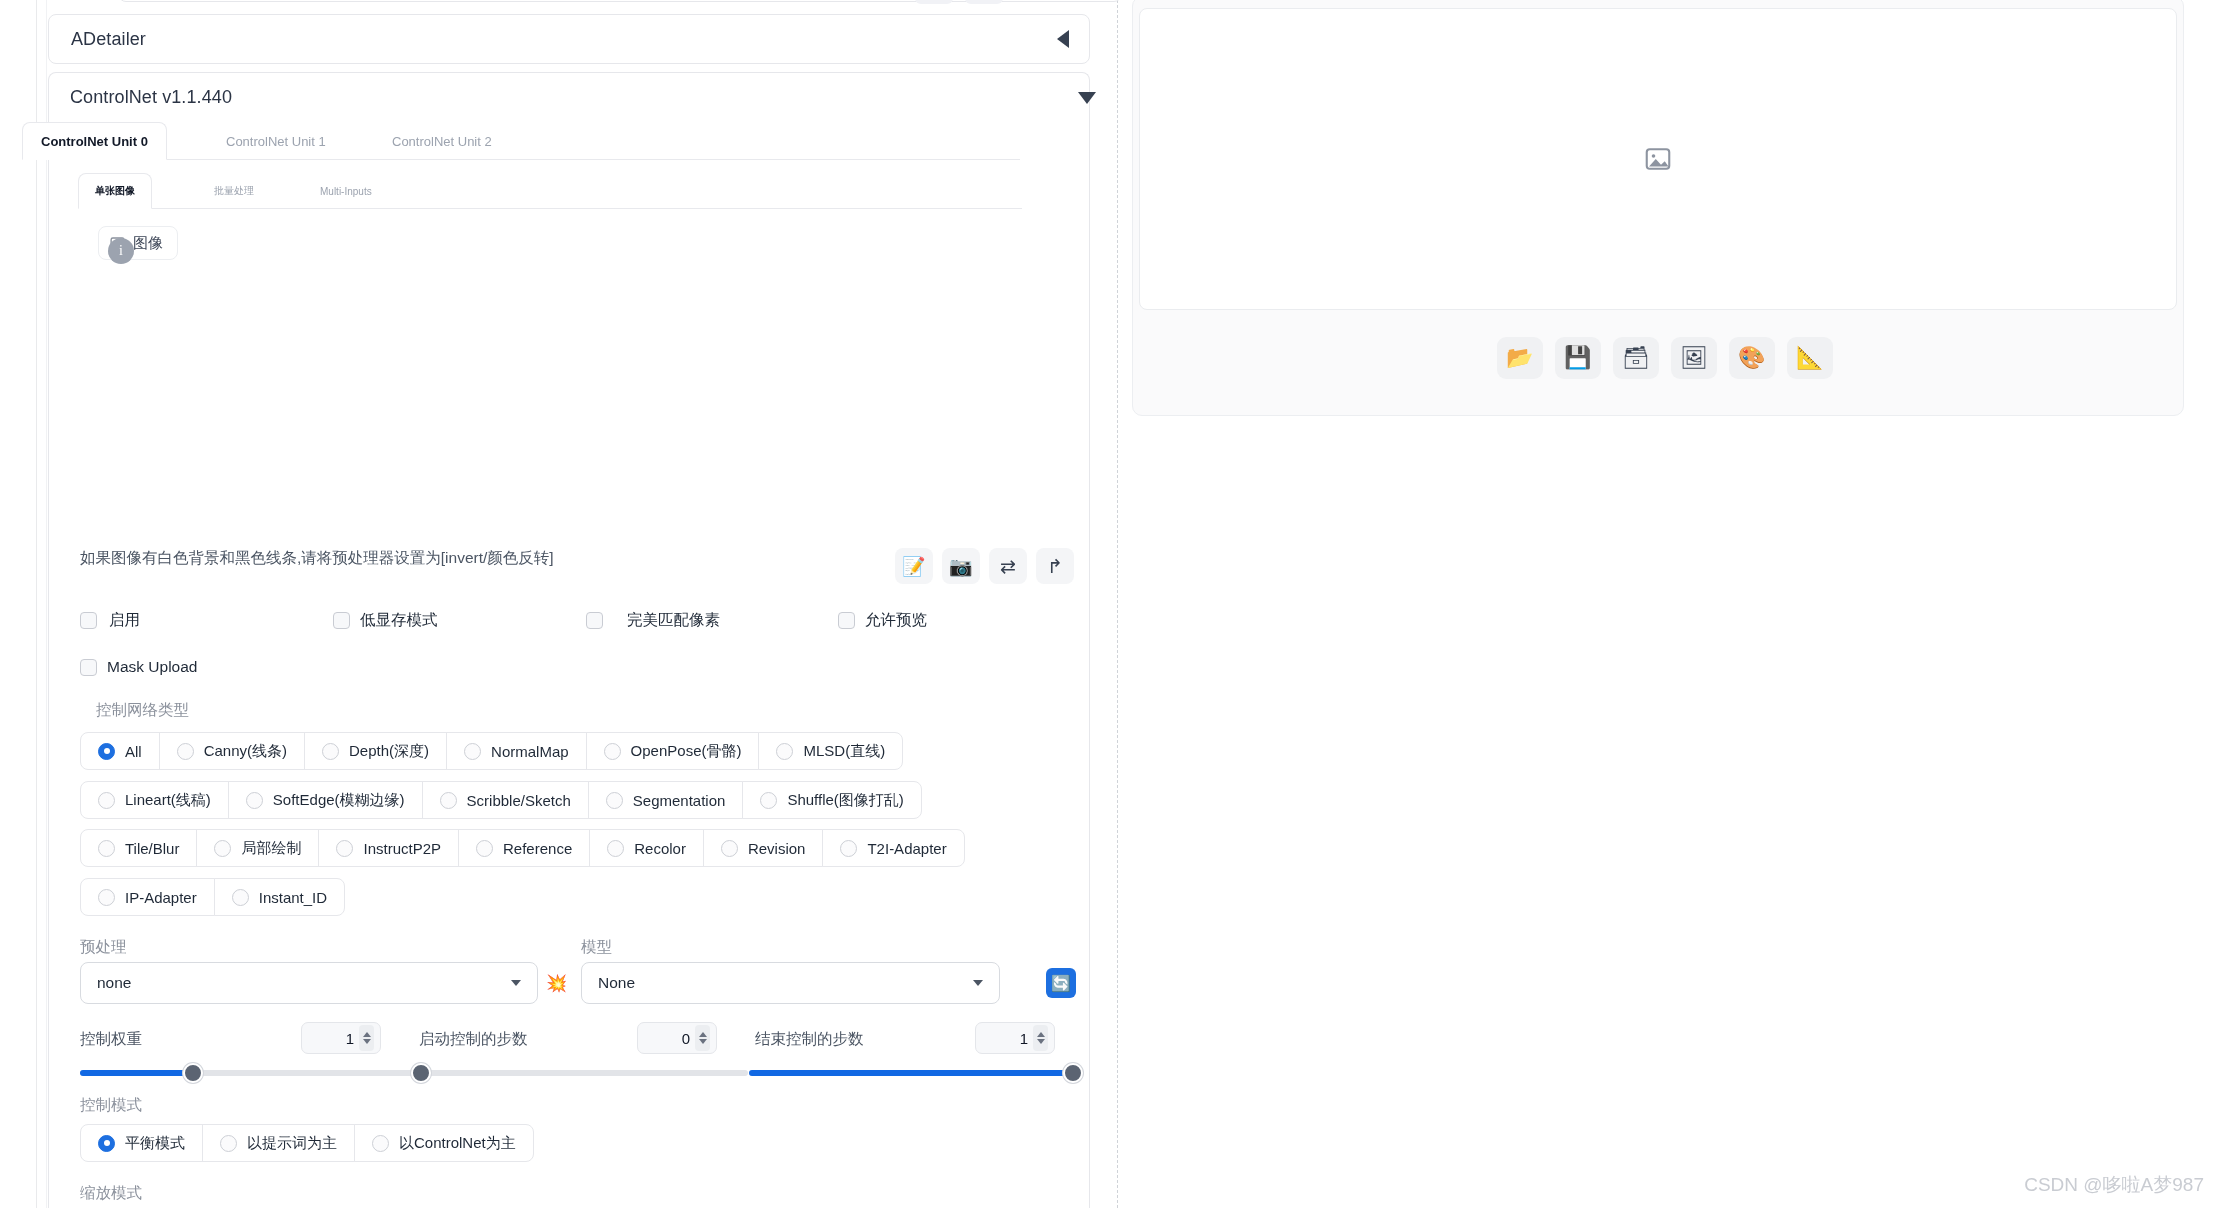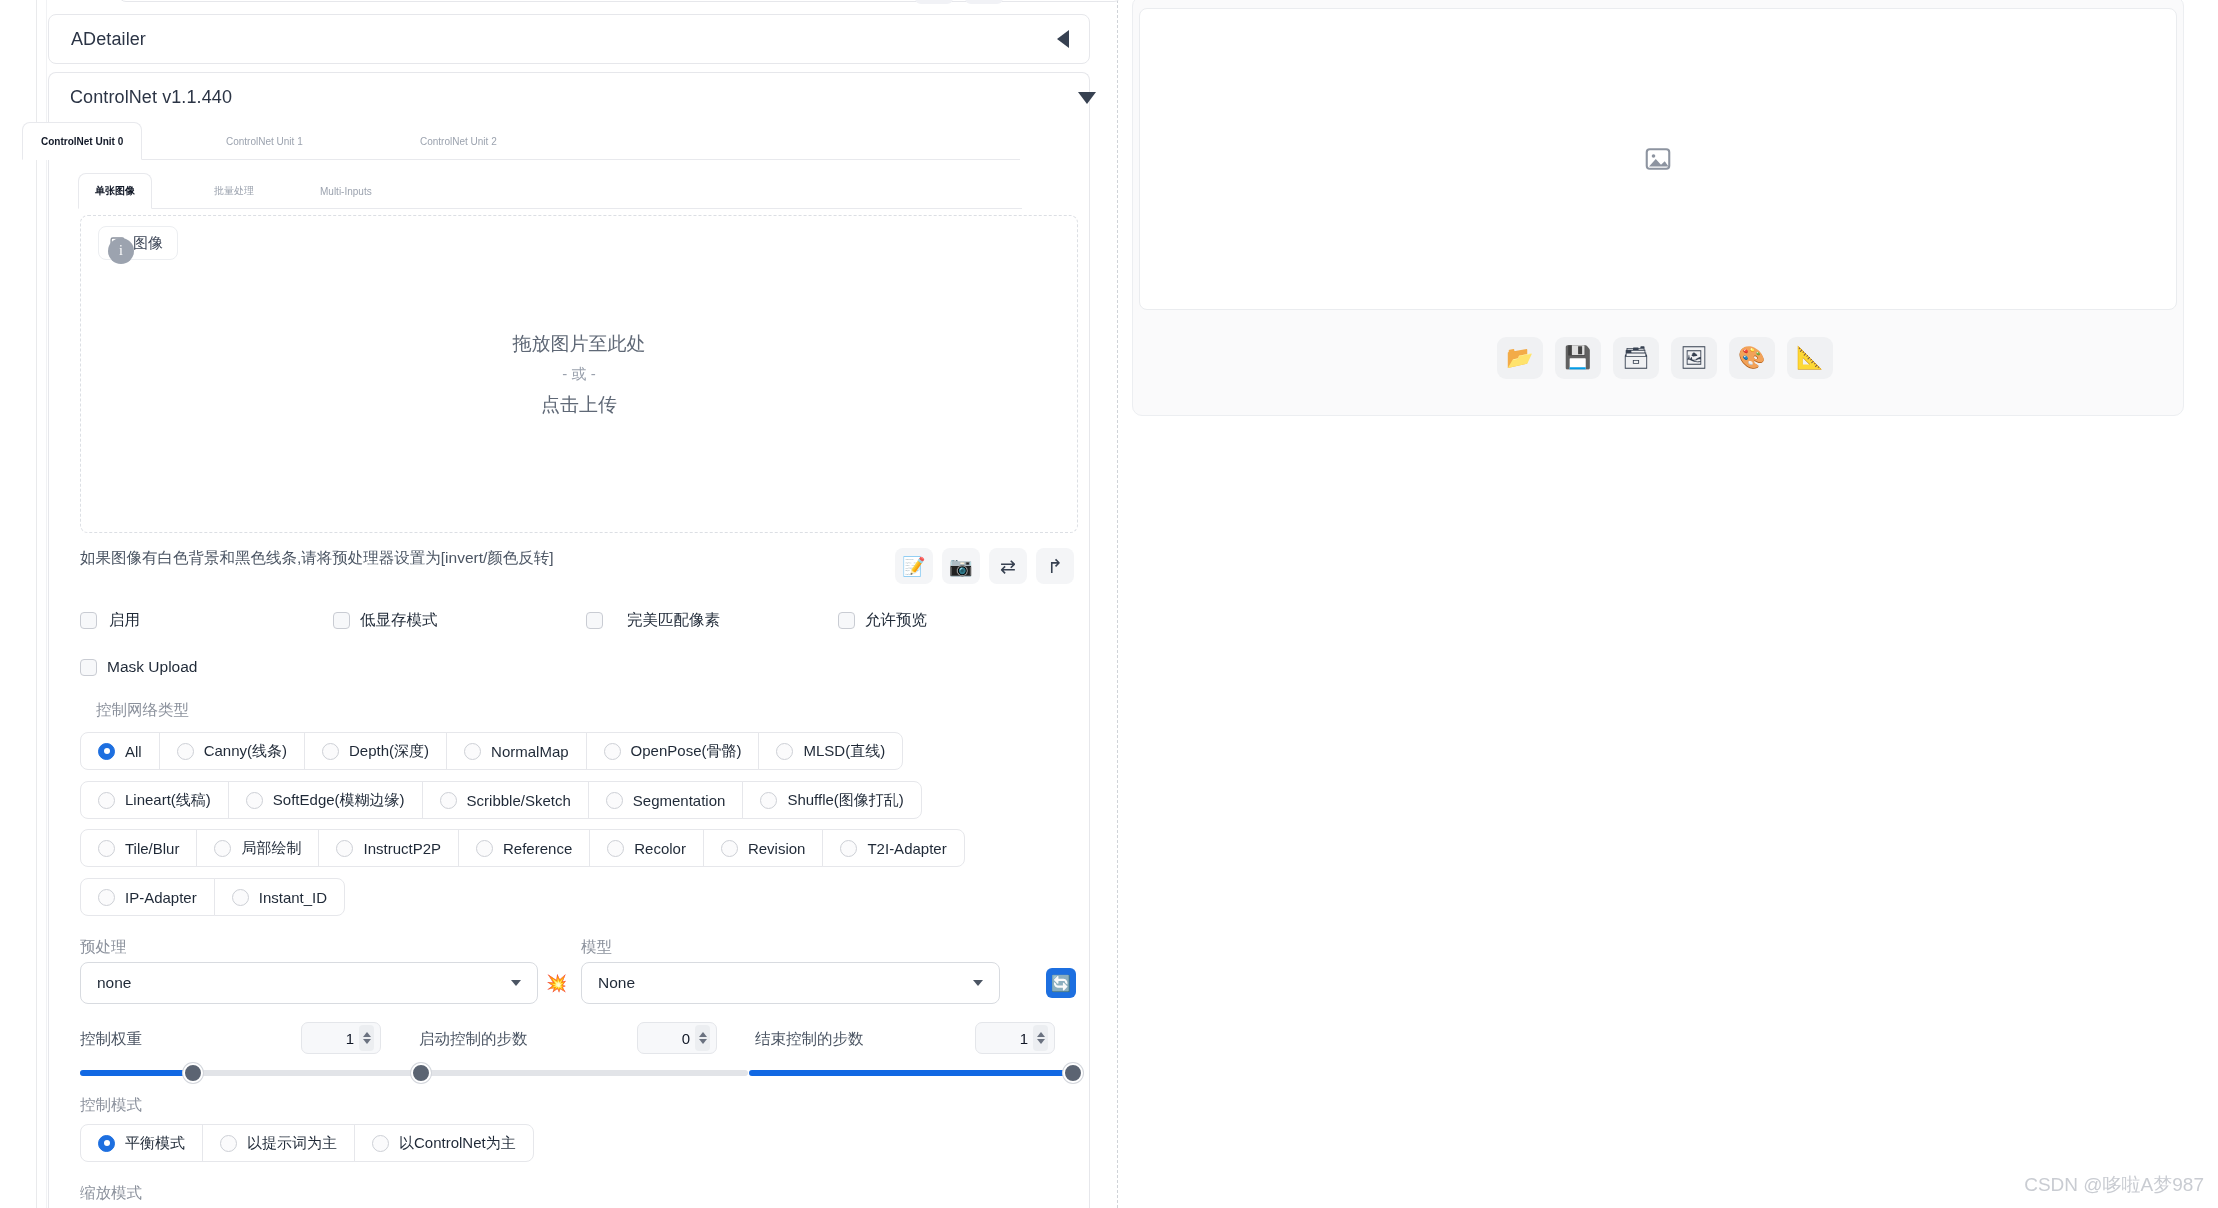--- a/index.html
+++ b/index.html
@@ -67,21 +67,21 @@
   .cn-header { position:absolute; left:0; top:0; width:100%; height:50px; }
 
   
   .unit-tabs {
     position:absolute; left:22px; top:122px; width:998px; height:38px;
     border-bottom:1px solid #e8e9ed;
   }
   .utab {
     position:absolute; top:0; height:38px; padding:0 18px;
     display:flex; align-items:center; justify-content:center;
-    font-size:10px; color:#9ca3af; white-space:nowrap; cursor:pointer;
+    font-size:13px; color:#9ca3af; white-space:nowrap; cursor:pointer;
   }
   .utab.active {
     color:#111827; font-weight:600;
     background:#fff;
     border:1px solid #e8e9ed; border-bottom:1px solid #fff;
     border-radius:8px 8px 0 0;
   }
 
   
   .img-tabs {
@@ -268,36 +268,29 @@
 
   <div class="panel controlnet">
     <div class="cn-header"></div>
   </div>
   <div class="acc-title" style="left:70px; top:97px;">ControlNet v1.1.440</div>
   <div class="acc-arrow arrow-down" style="left:1078px; top:98px;"></div>
 
   <div class="unit-tabs">
     <div class="utab active" style="left:0px;">ControlNet Unit 0</div>
     <div class="utab" style="left:186px;">ControlNet Unit 1</div>
-    <div class="utab" style="left:380px;">ControlNet Unit 2</div>
+    <div class="utab" style="left:352px;">ControlNet Unit 2</div>
   </div>
 
   <div class="img-tabs">
     <div class="itab active" style="left:0px;">单张图像</div>
     <div class="itab" style="left:120px;">批量处理</div>
     <div class="itab" style="left:226px;">Multi-Inputs</div>
   </div>
 
-  <div class="dropzone">
-    <div class="dz-center">
-      <div class="dz-l1">拖放图片至此处</div>
-      <div class="dz-l2">- 或 -</div>
-      <div class="dz-l3">点击上传</div>
-    </div>
-  </div>
 
   <div class="img-chip">
     <svg width="17" height="17" viewBox="0 0 20 20">
       <rect x="2.5" y="3.5" width="15" height="13" rx="2" fill="none" stroke="#8a919d" stroke-width="1.6"></rect>
       <circle cx="7" cy="8" r="1.3" fill="#8a919d"></circle>
       <path d="M4 15l4.5-5 3.5 3.8 2.5-2.3L17 15z" fill="#8a919d"></path>
     </svg>
     <span>图像</span>
   </div>
   <div class="chip-badge">i</div>

